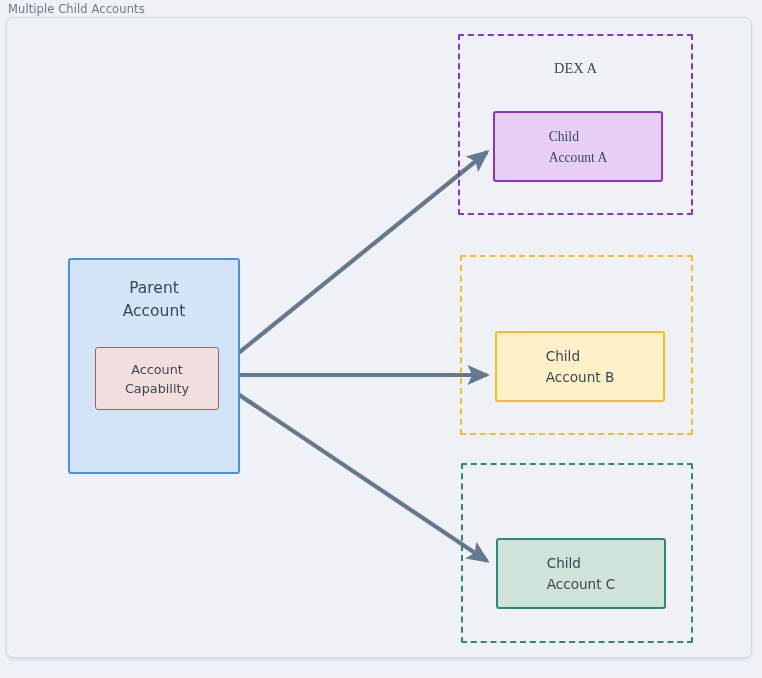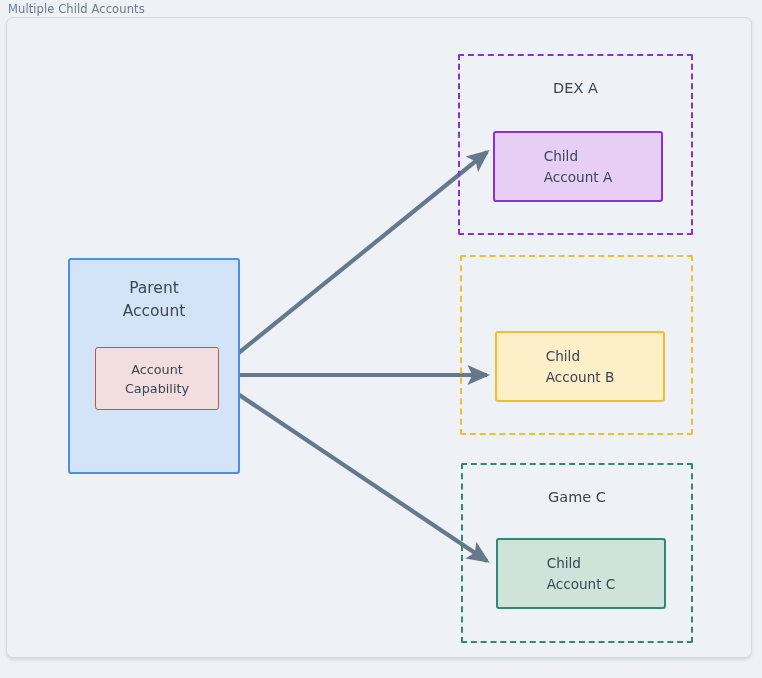--- a/index.html
+++ b/index.html
@@ -132,21 +132,21 @@
     text-align: left;
   }
   .child-label {
     font-size: 13.6px;
     line-height: 21px;
     color: #3b4652;
     white-space: pre-line;
   }
 
   
-  .group-a { left: 458px; top: 54px; width: 235px; height: 181px; border-color: #8b2fd6; }
+  .group-a { left: 458px; top: 34px; width: 235px; height: 181px; border-color: #8b2fd6; font-family: Liberation Serif, serif; }
   .child-a { left: 33px; top: 75px; width: 170px; height: 71px; background: #e7cef5; border-color: #8b2fd6; }
 
   
   .group-b { left: 460px; top: 255px; width: 233px; height: 180px; border-color: #f5bd2c; }
   .child-b { left: 33px; top: 74px; width: 170px; height: 71px; background: #fdefc8; border-color: #f5bd2c; }
 
   
   .group-c { left: 461px; top: 463px; width: 232px; height: 180px; border-color: #2d8a72; }
   .child-c { left: 33px; top: 73px; width: 170px; height: 71px; background: #cfe3da; border-color: #2d8a72; }
 
@@ -201,20 +201,19 @@
   </div>
 
   <div class="group group-b">
     <div class="child-box child-b">
       <div class="child-label">Child
 Account B</div>
     </div>
   </div>
 
   <div class="group group-c">
-    <div class="group-title">Game C</div>
     <div class="child-box child-c">
       <div class="child-label">Child
 Account C</div>
     </div>
   </div>
 
 </div>
 
 </body></html>

